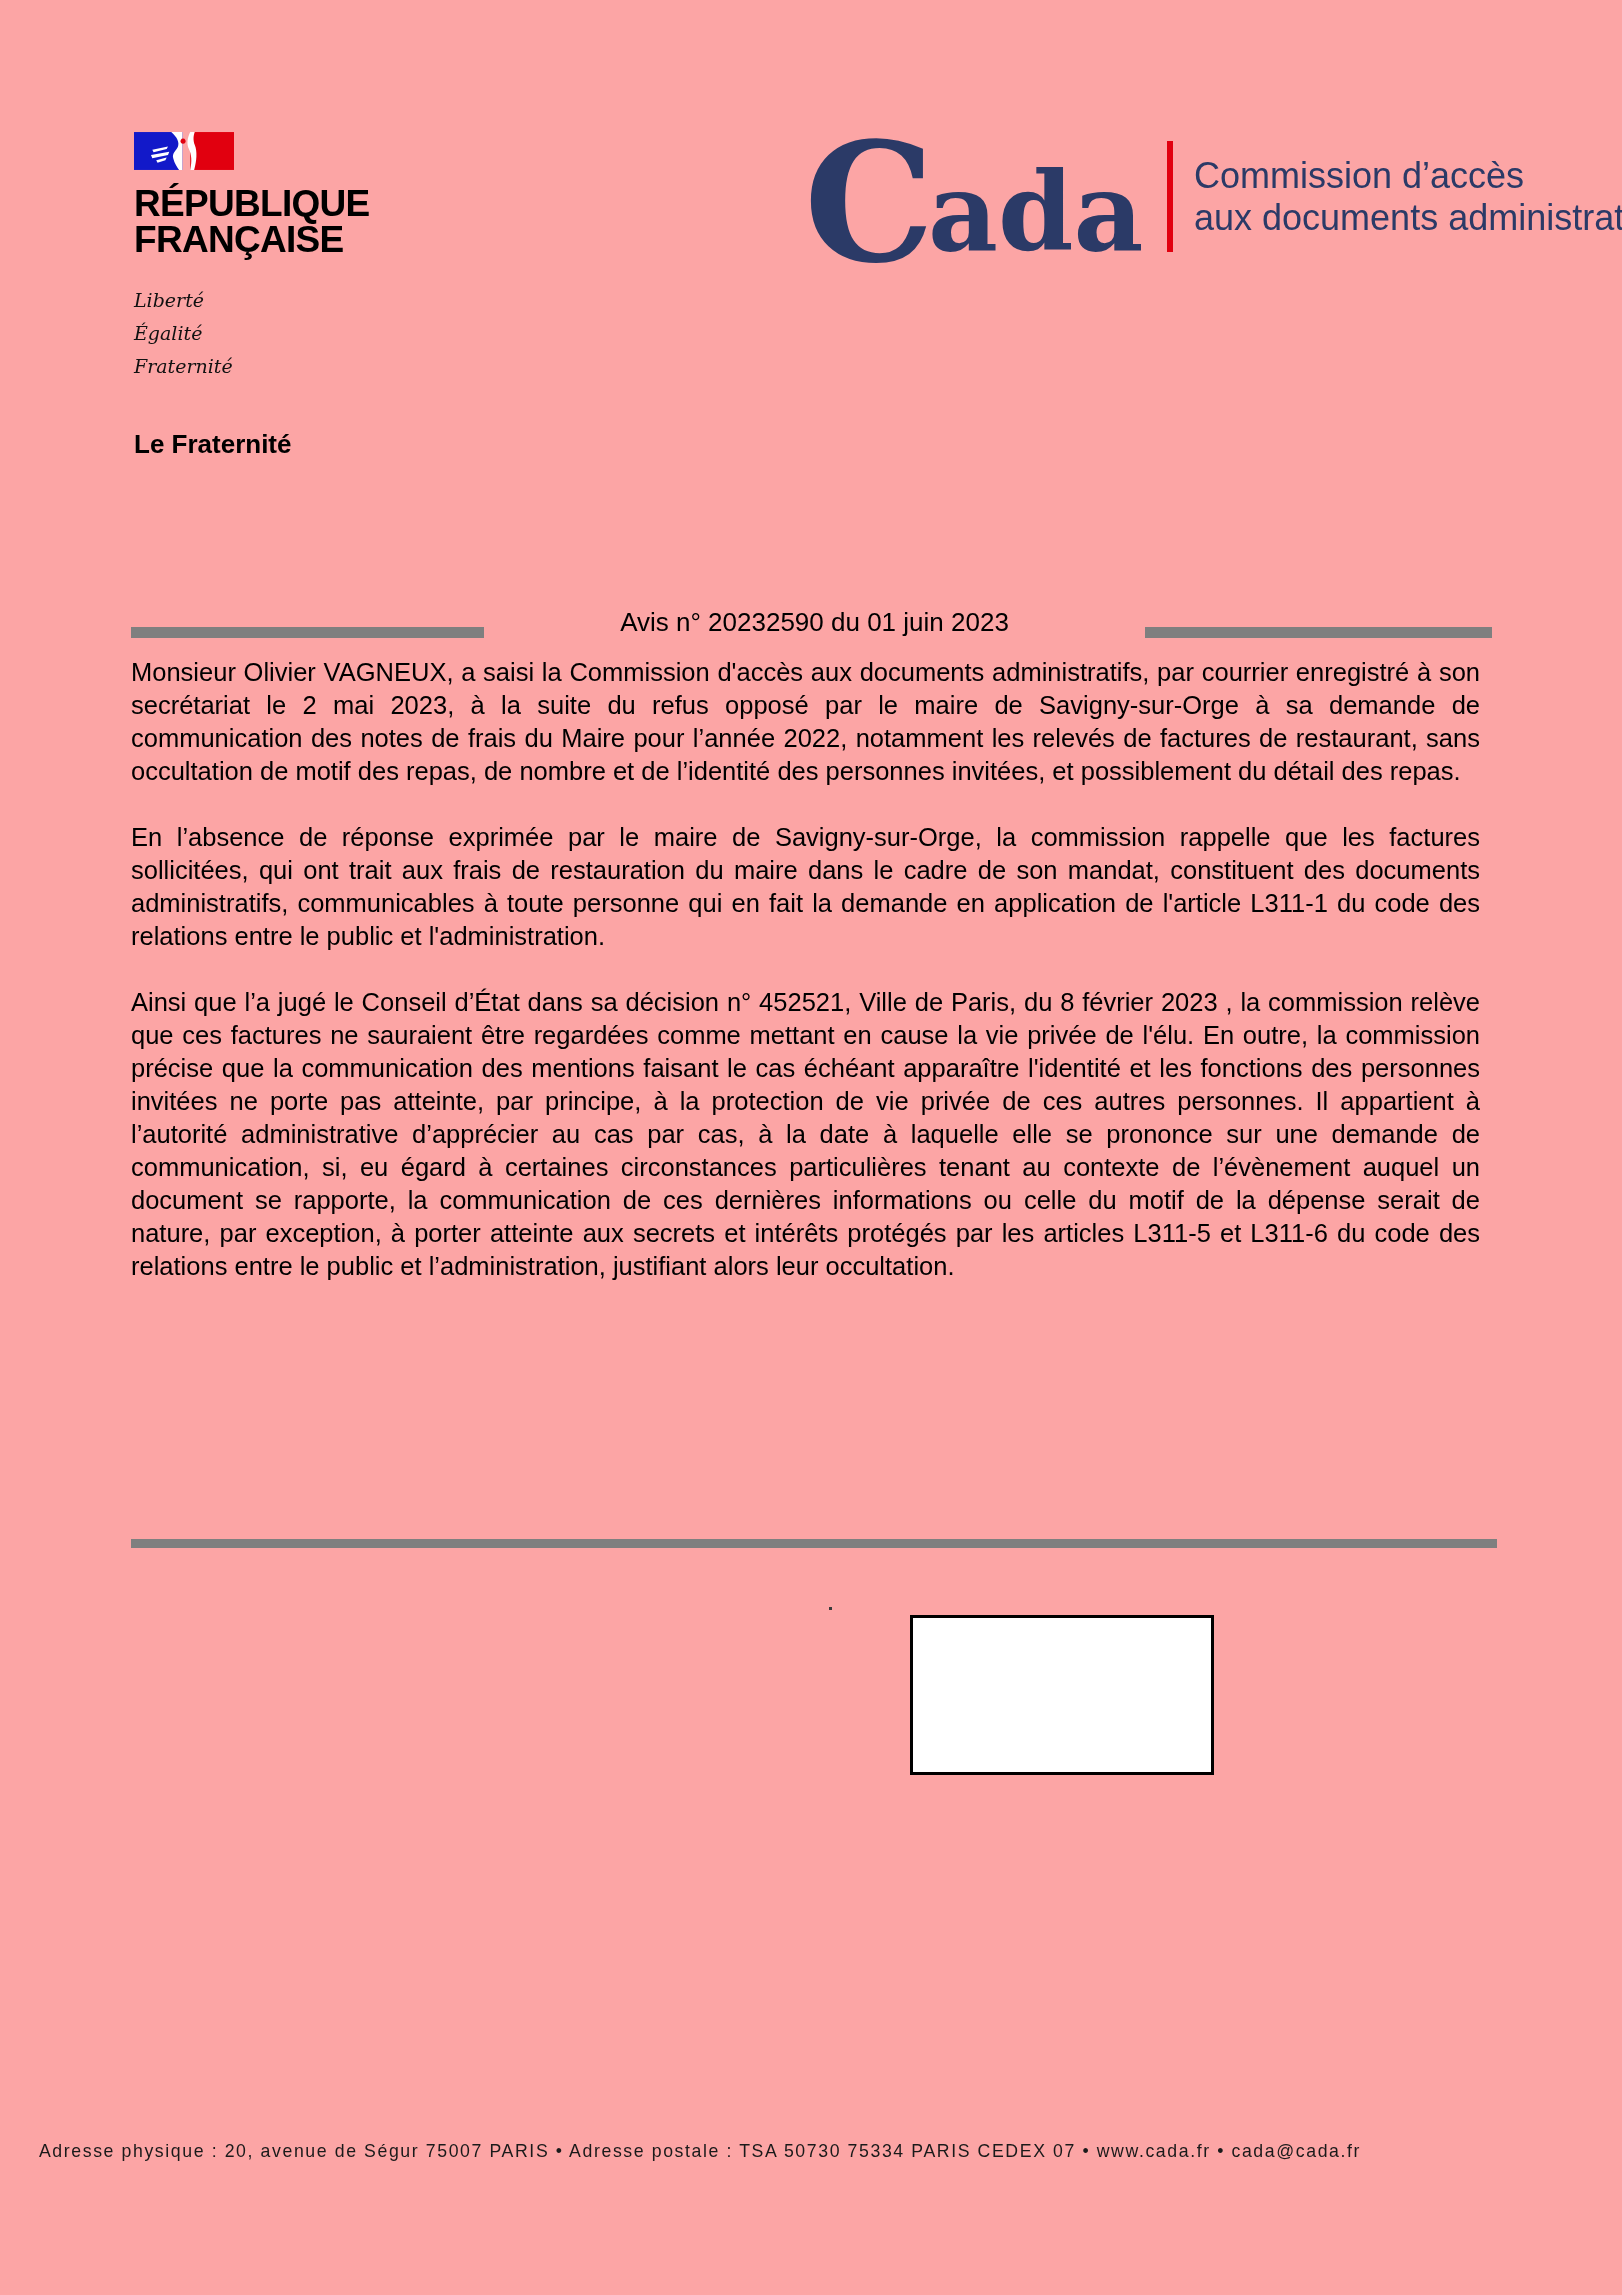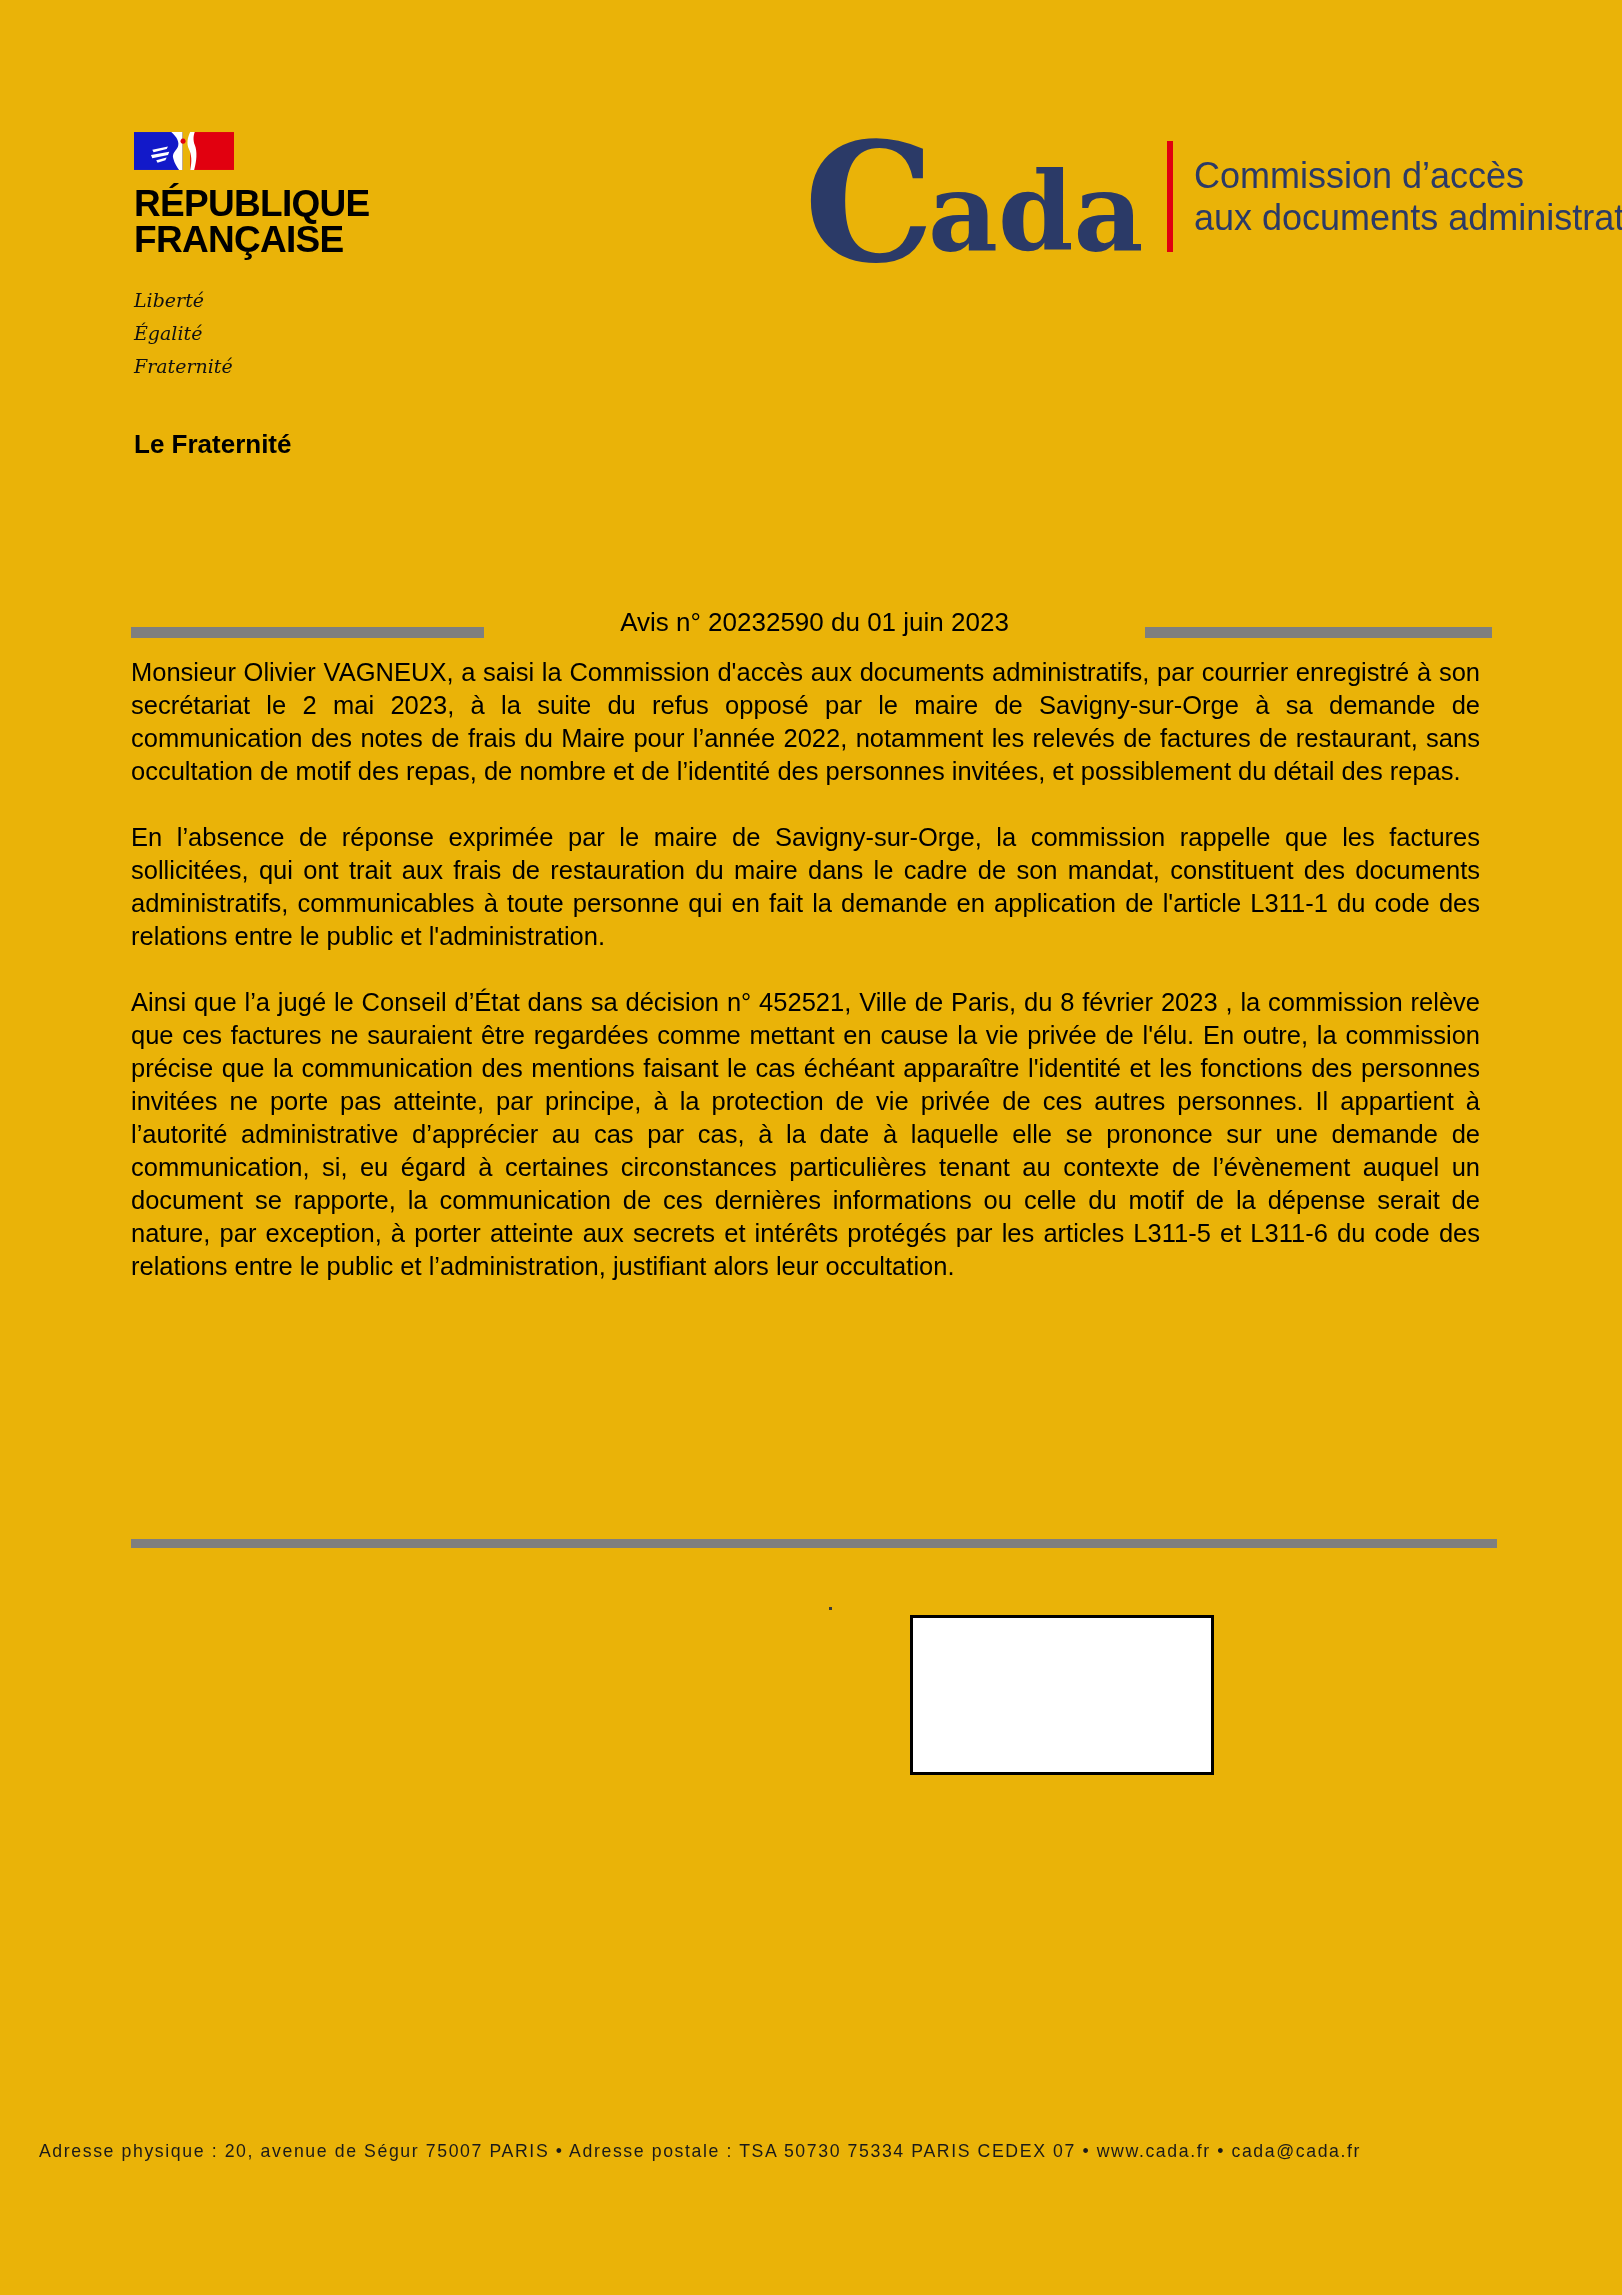--- a/index.html
+++ b/index.html
@@ -1,19 +1,19 @@
 <!DOCTYPE html>
 <html lang="fr" style="font-size:10.5px"><head>
 <meta charset="utf-8">
 <style>
   html,body{margin:0;padding:0;background:#e8e8e8;}
   .page{
     position:relative;
     width:1622px;height:2295px;
-    background:#eab308;
+    background:#fca5a5;
     font-family:"Liberation Sans", sans-serif;
     color:#000;
     overflow:hidden;
   }
   
   .marianne{position:absolute;left:134px;top:132px;}
   .flag{display:block;width:100px;height:38px;}
   .rf-name{
     margin-top:15.7px;
     font-weight:bold;font-size:37px;line-height:36px;

